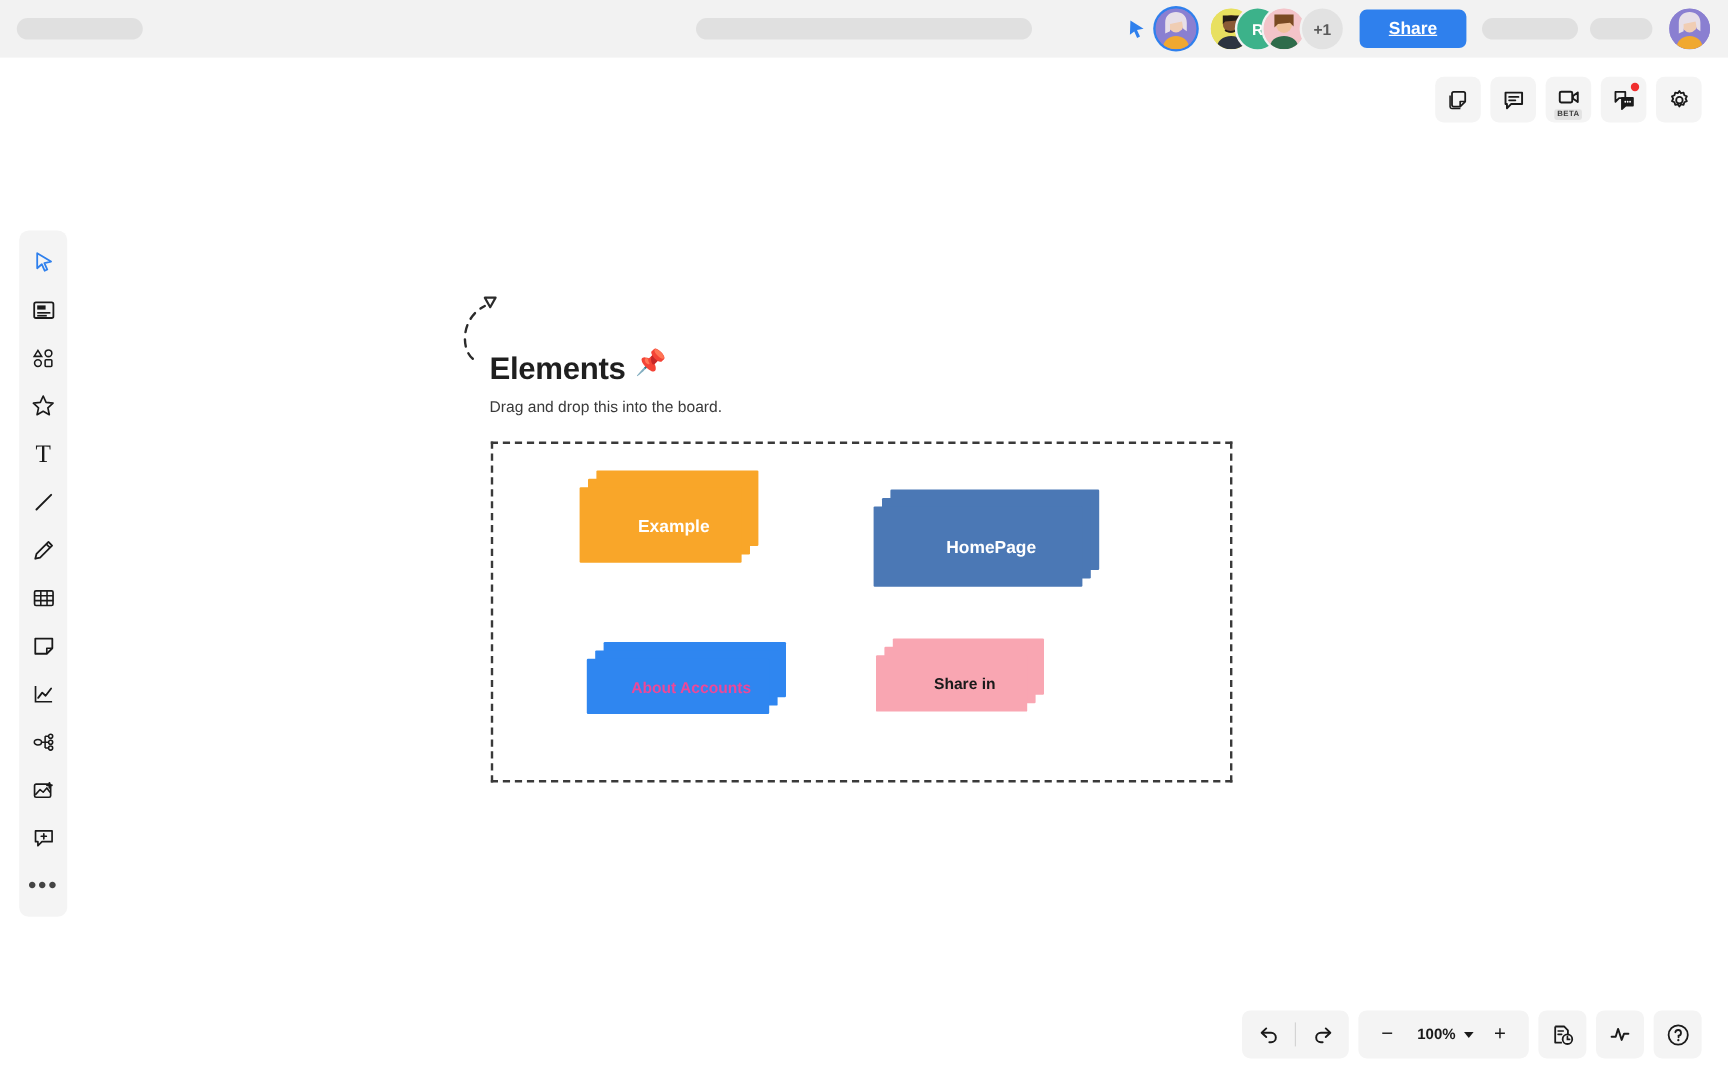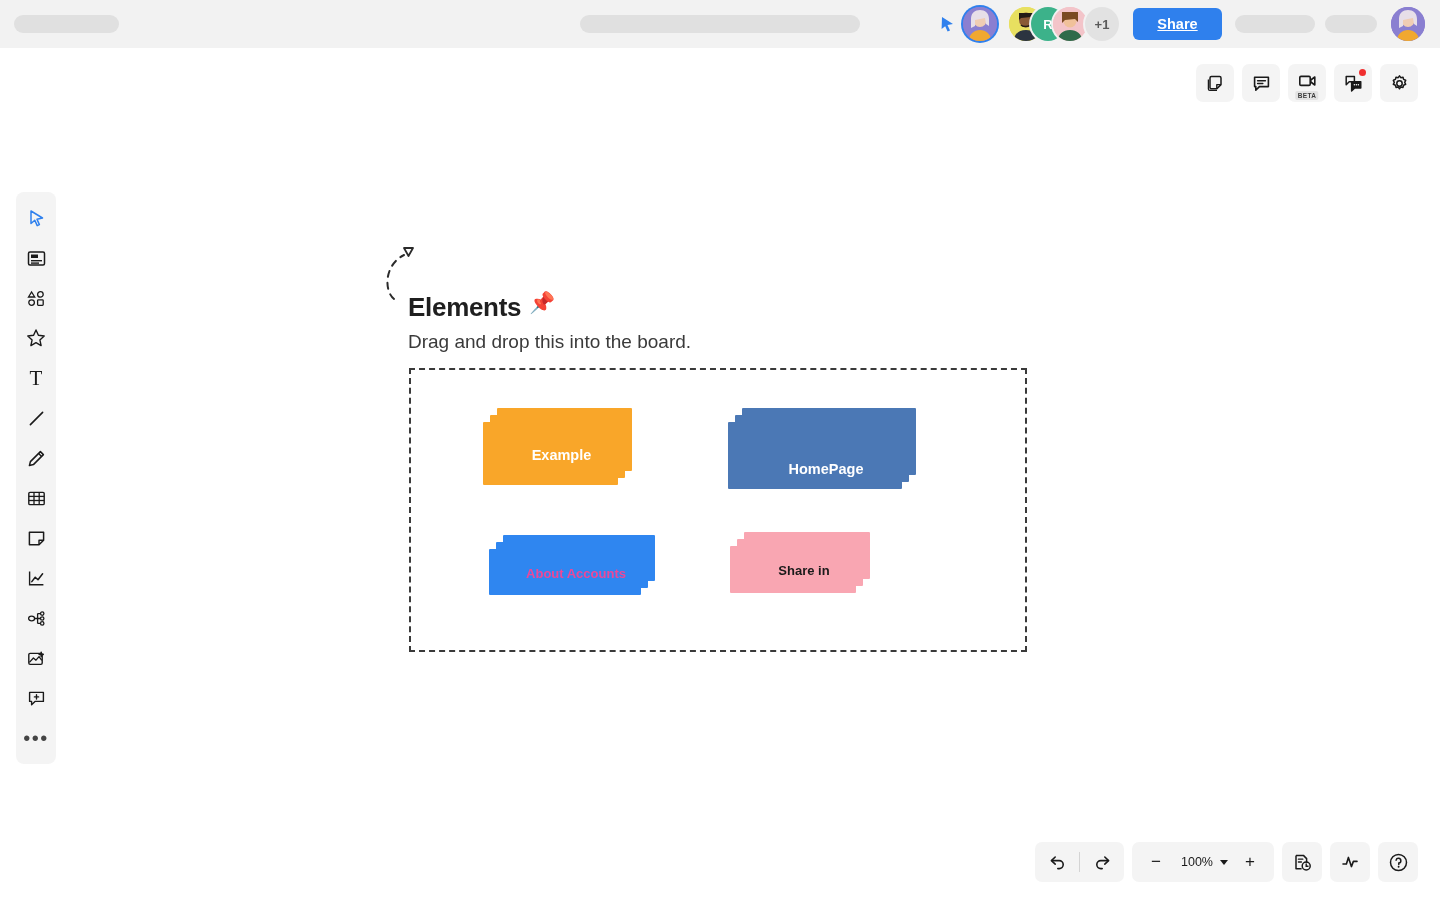--- a/index.html
+++ b/index.html
@@ -68,21 +68,21 @@
   .notif-dot{
     position:absolute; right:6px; top:5px; width:7px; height:7px;
     border-radius:50%; background:#f02f2f;
   }
 
   
   .arrow-curve{ position:absolute; left:382px; top:243px; }
   .title-row{ position:absolute; left:408px; top:292px; display:flex; align-items:flex-start; gap:8px; }
   .title-row h1{ font-size:26px; font-weight:700; color:#1f1f1f; letter-spacing:-0.3px; }
   .pin{ font-size:21px; line-height:1; }
-  .subtitle{ position:absolute; left:408px; top:331px; font-size:19px; color:#3a3a3a; }
+  .subtitle{ position:absolute; left:408px; top:331px; font-size:13px; color:#3a3a3a; }
 
   .dropzone{
     position:absolute; left:409px; top:368px; width:618px; height:284px;
     border:2px dashed #3a3a3a;
   }
 
   .note{ position:absolute; }
   .note .layer{ position:absolute; border-radius:1px; }
   .note .lbl{
     position:absolute; font-weight:700; white-space:nowrap;
@@ -90,21 +90,21 @@
   }
 
   
   .botbar{ position:absolute; right:22px; bottom:18px; display:flex; gap:8px; align-items:center; }
   .grp{ background:#f4f4f4; border-radius:7px; height:40px; display:flex; align-items:center; }
   .gbtn{
     height:40px; min-width:40px; display:flex; align-items:center; justify-content:center;
     cursor:pointer; color:#1a1a1a; background:transparent; border:none; font-family:inherit;
   }
   .divider{ width:1px; height:20px; background:#d4d4d4; }
-  .zoomval{ font-size:12.5px; font-weight:400; color:#1a1a1a; padding:0 3px; }
+  .zoomval{ font-size:12.5px; font-weight:700; color:#1a1a1a; padding:0 3px; }
   .caret{ width:0;height:0;border-left:4px solid transparent;border-right:4px solid transparent;border-top:5px solid #1a1a1a; margin-left:4px;}
 </style>
 </head>
 <body>
 
 <div id="app">
 
   <div class="topbar">
     <div class="pill pill-left"></div>
     <div class="pill pill-center"></div>
@@ -315,31 +315,31 @@
 
   <div class="title-row">
     <h1>Elements</h1>
     <span class="pin">📌</span>
   </div>
   <div class="subtitle">Drag and drop this into the board.</div>
 
   <div class="dropzone"></div>
 
   <div id="notes-layer">
-      <div class="note" style="left: 483px; top: 408px; width: 170px; height: 77px;">
+      <div class="note" style="left: 483px; top: 392px; width: 170px; height: 77px;">
         <div class="layer" style="background: rgb(249, 166, 41); width: 135px; height: 63px; left: 14px; top: 0px;"></div>
         <div class="layer" style="background: rgb(249, 166, 41); width: 135px; height: 63px; left: 7px; top: 7px;"></div>
         <div class="layer" style="background: rgb(249, 166, 41); width: 135px; height: 63px; left: 0px; top: 14px;"></div>
         <div class="lbl" style="color: rgb(255, 255, 255); font-size: 14.5px; left: 14px; top: 46.76px; width: 129px; transform: translateY(-50%);">Example</div>
       </div>
       <div class="note" style="left: 728px; top: 408px; width: 188px; height: 81px;">
         <div class="layer" style="background: rgb(75, 120, 181); width: 174px; height: 67px; left: 14px; top: 0px;"></div>
         <div class="layer" style="background: rgb(75, 120, 181); width: 174px; height: 67px; left: 7px; top: 7px;"></div>
         <div class="layer" style="background: rgb(75, 120, 181); width: 174px; height: 67px; left: 0px; top: 14px;"></div>
-        <div class="lbl" style="color: rgb(255, 255, 255); font-size: 14.5px; left: 14px; top: 48.84px; width: 168px; transform: translateY(-50%); margin-top: 12px;">HomePage</div>
+        <div class="lbl" style="color: rgb(255, 255, 255); font-size: 14.5px; left: 14px; top: 48.84px; width: 168px; transform: translateY(-50%);">HomePage</div>
       </div>
       <div class="note" style="left: 489px; top: 535px; width: 166px; height: 60px;">
         <div class="layer" style="background: rgb(47, 134, 240); width: 152px; height: 46px; left: 14px; top: 0px;"></div>
         <div class="layer" style="background: rgb(47, 134, 240); width: 152px; height: 46px; left: 7px; top: 7px;"></div>
         <div class="layer" style="background: rgb(47, 134, 240); width: 152px; height: 46px; left: 0px; top: 14px;"></div>
         <div class="lbl" style="color: #ec4899; font-size: 13px; left: 14px; top: 37.92px; width: 146px; transform: translateY(-50%);">About Accounts</div>
       </div>
       <div class="note" style="left: 730px; top: 532px; width: 140px; height: 61px;">
         <div class="layer" style="background: rgb(249, 166, 178); width: 126px; height: 47px; left: 14px; top: 0px;"></div>
         <div class="layer" style="background: rgb(249, 166, 178); width: 126px; height: 47px; left: 7px; top: 7px;"></div>

